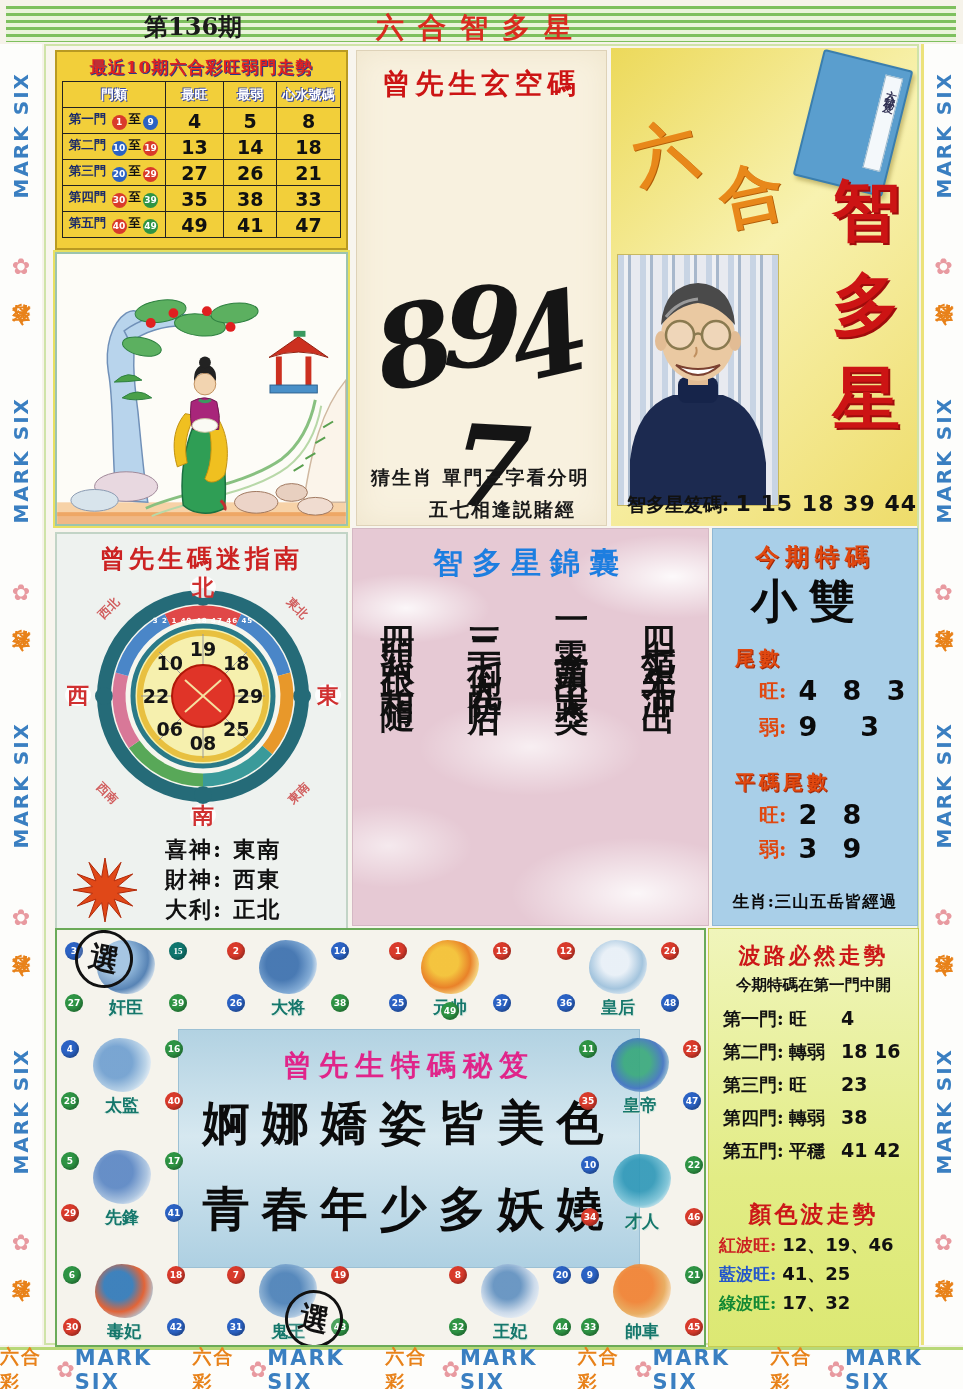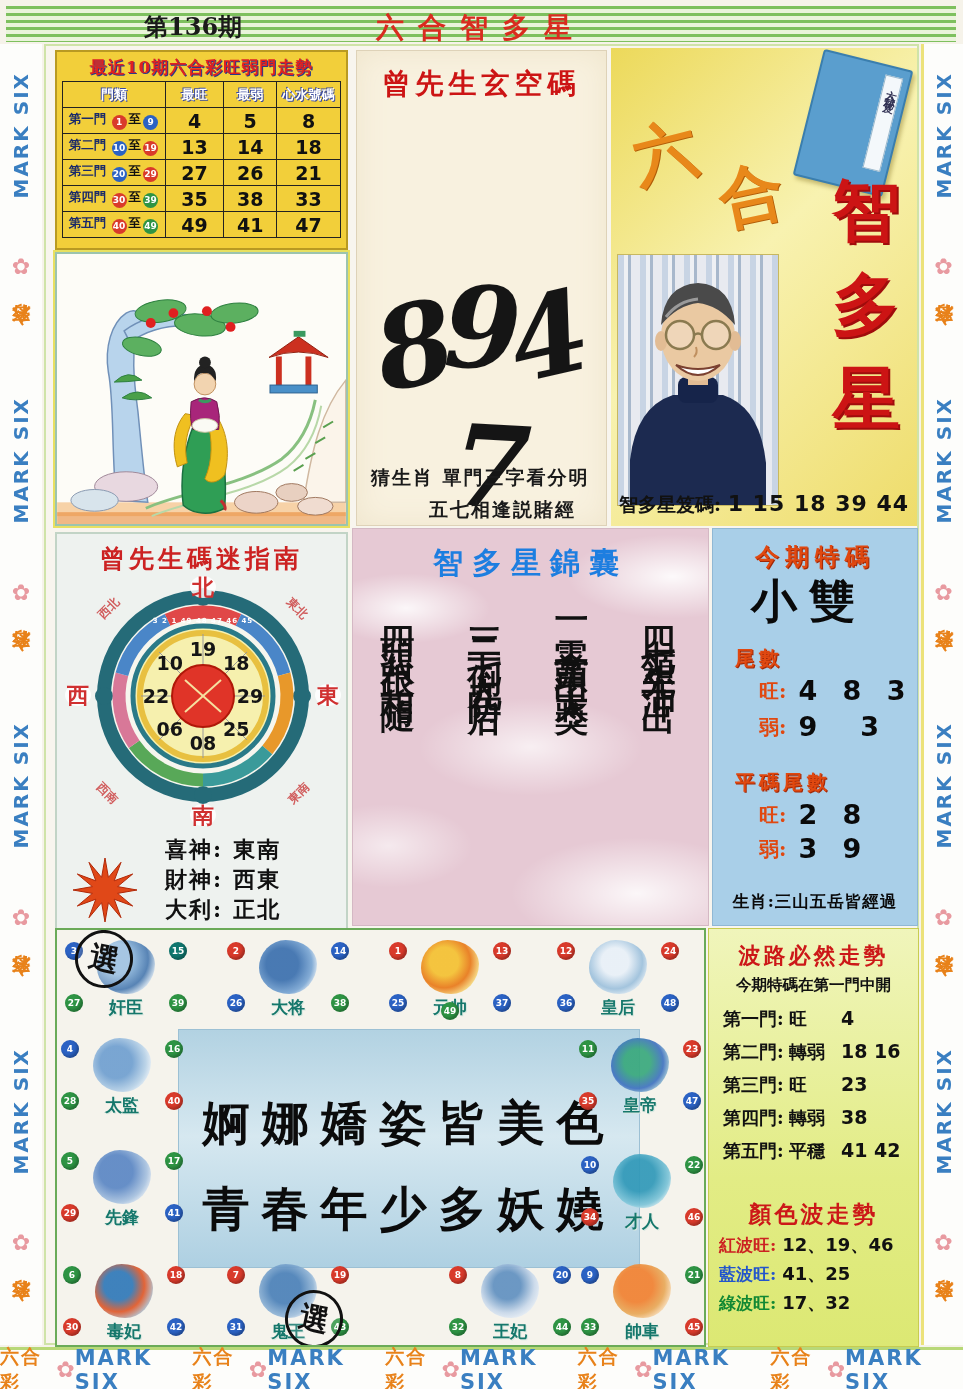--- a/index.html
+++ b/index.html
@@ -79,21 +79,21 @@
   .book{position:absolute;left:196px;top:10px;width:92px;height:130px;background:#5a9ece;
     border:2px solid #3a7eae;transform:rotate(14deg);border-radius:3px;box-shadow:3px 3px 4px rgba(120,100,20,.4)}
   .book-strip{position:absolute;right:6px;top:8px;width:18px;height:96px;background:#f4f8fb;
     border:1px solid #9ab8cc;display:flex;justify-content:center}
   .book-strip span{writing-mode:vertical-rl;font:700 11px var(--serif);color:#335;letter-spacing:4px;margin-top:4px}
   .poster-title{position:absolute;right:12px;top:128px;width:78px;display:flex;flex-direction:column;
     align-items:center;gap:26px}
   .poster-title span{font:700 68px var(--serif);color:#cc1414;text-shadow:2px 2px 0 #a00c0c;line-height:1}
   .photo{position:absolute;left:6px;top:206px;width:162px;height:252px;border:1px solid #c8b860;
     background:repeating-linear-gradient(90deg,#c8d4e4 0 6px,#eef0f4 6px 10px,#a8b8cc 10px 13px,#e8eaf0 13px 22px)}
-  .poster-code{position:absolute;left:8px;right:0;bottom:8px;text-align:left;
+  .poster-code{position:absolute;left:0;right:0;bottom:8px;text-align:right;
     font:700 19px var(--serif);color:#111}
   .poster-code .nums{font:700 22px var(--sans);letter-spacing:1px}
 
   
   #compass-panel{left:55px;top:532px;width:293px;height:487px;background:#eef2ef;border:2px solid #c2d4c6}
   .cp-title{position:absolute;top:8px;left:0;right:0;text-align:center;
     font:700 25px var(--serif);color:#cc2222;letter-spacing:4px}
   .compass-wrap{position:absolute;left:6px;top:42px;width:280px;height:250px}
   .dir{position:absolute;font:700 22px var(--serif);color:#d03030;background:rgba(255,255,255,.85);
     border-radius:50%;padding:0 2px;line-height:1}
@@ -472,29 +472,30 @@
       <span>旺:</span><span class="sp-nums">2 8</span>
     </div>
     <div class="sp-row" style="top:304px">
       <span>弱:</span><span class="sp-nums">3 9</span>
     </div>
     <div class="sp-zodiac">生肖:三山五岳皆經過</div>
   </div>
 
   <div id="cards-panel" class="panel">
     <div class="secret-box">
+      <div class="secret-title">曾先生特碼秘笈</div>
       <div id="secret-line1" class="secret-line">婀娜嬌姿皆美色</div>
       <div id="secret-line2" class="secret-line">青春年少多妖嬈</div>
     </div>
     <div id="cards-layer">
         <div class="card" style="left: 6px; top: 2px;">
           <div class="blob an-rat"></div>
           <div class="card-label">奸臣</div>
           <span class="ball" style="left: 2px; top: 10px; background: rgb(43, 98, 196);">3</span>
-          <span class="ball" style="left: 106px; top: 10px; background: #0f766e;">15</span>
+          <span class="ball" style="left: 106px; top: 10px; background: #0f766e; font-family: Liberation Serif, serif;">15</span>
           <span class="ball" style="left: 2px; top: 62px; background: rgb(46, 148, 68);">27</span>
           <span class="ball" style="left: 106px; top: 62px; background: rgb(46, 148, 68);">39</span>
           <div class="stamp" style="left: 12px; top: -2px;">選</div>
         </div>
         <div class="card" style="left: 168px; top: 2px;">
           <div class="blob an-ox"></div>
           <div class="card-label">大将</div>
           <span class="ball" style="left: 2px; top: 10px; background: rgb(217, 58, 43);">2</span>
           <span class="ball" style="left: 106px; top: 10px; background: rgb(43, 98, 196);">14</span>
           <span class="ball" style="left: 2px; top: 62px; background: rgb(43, 98, 196);">26</span>

